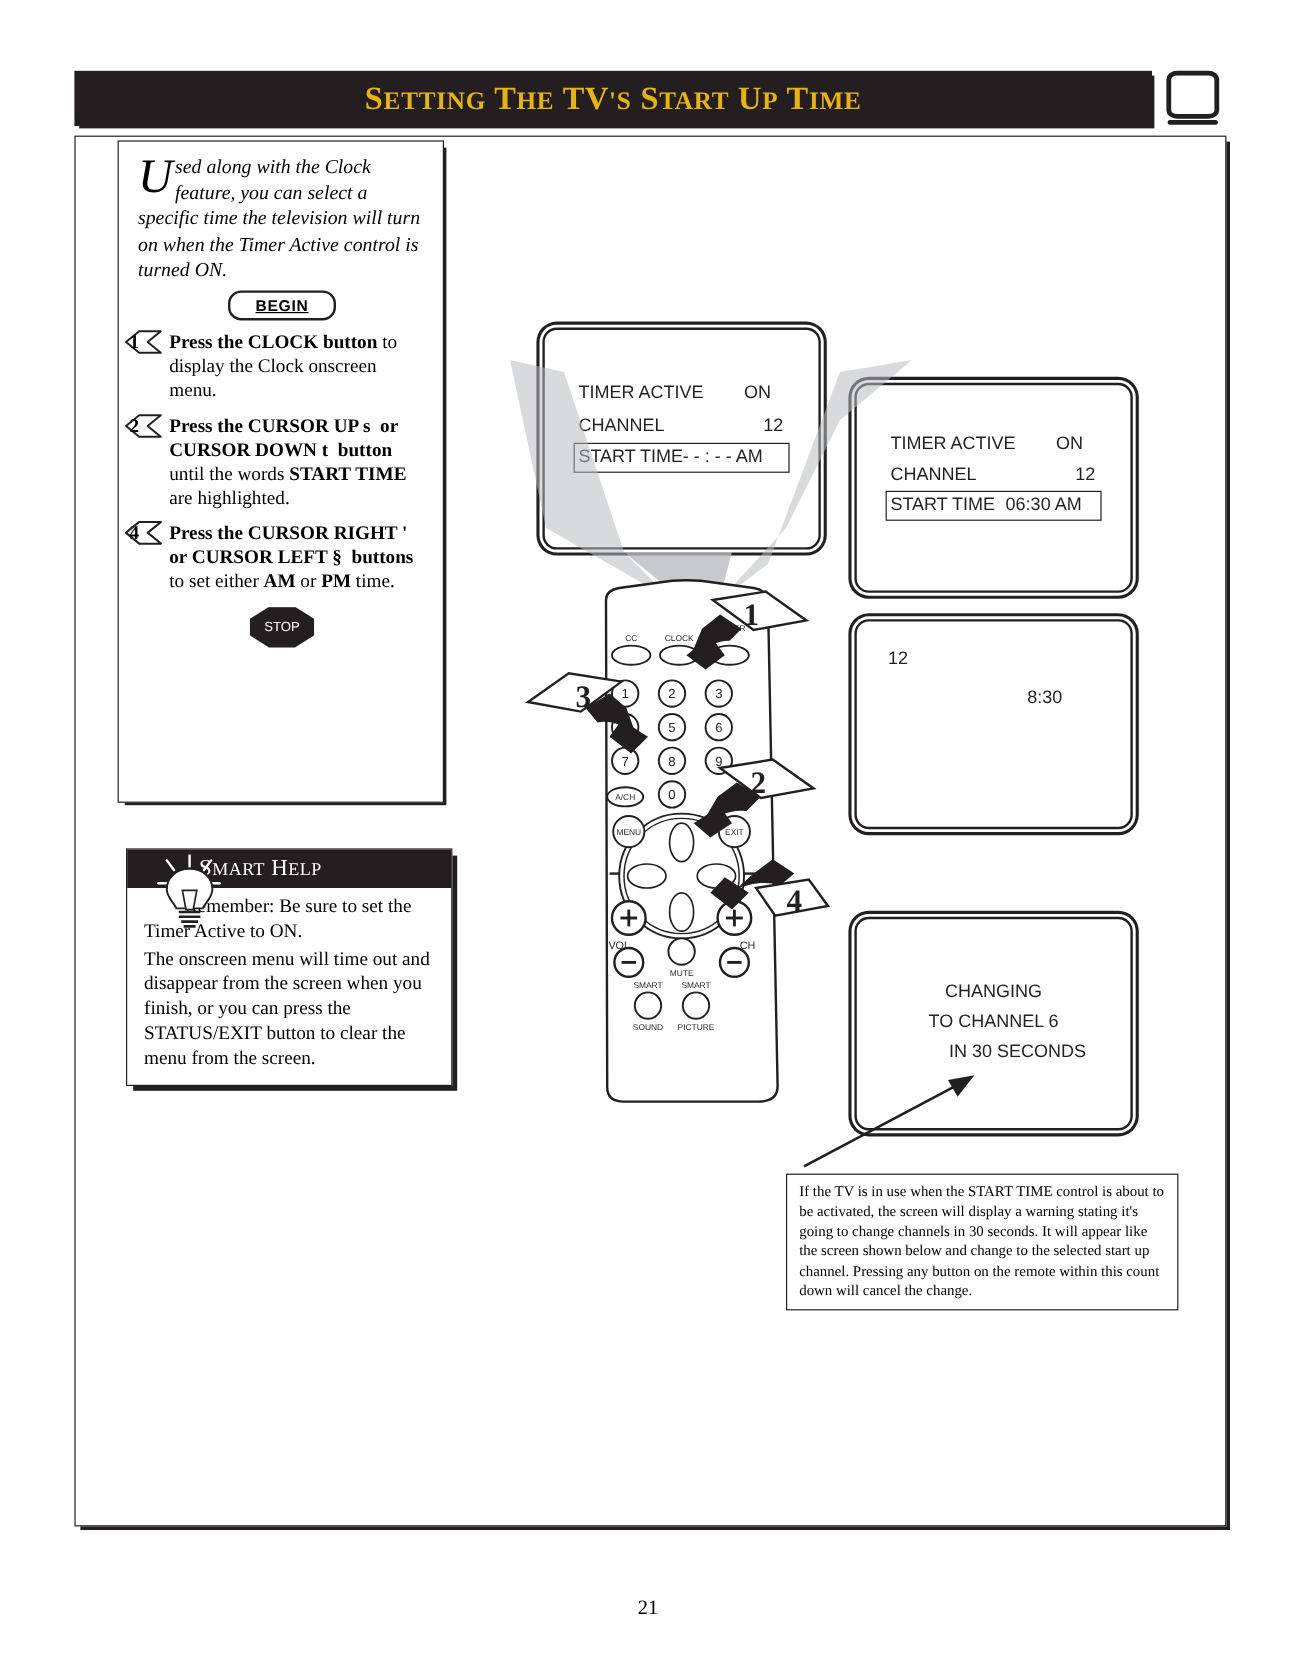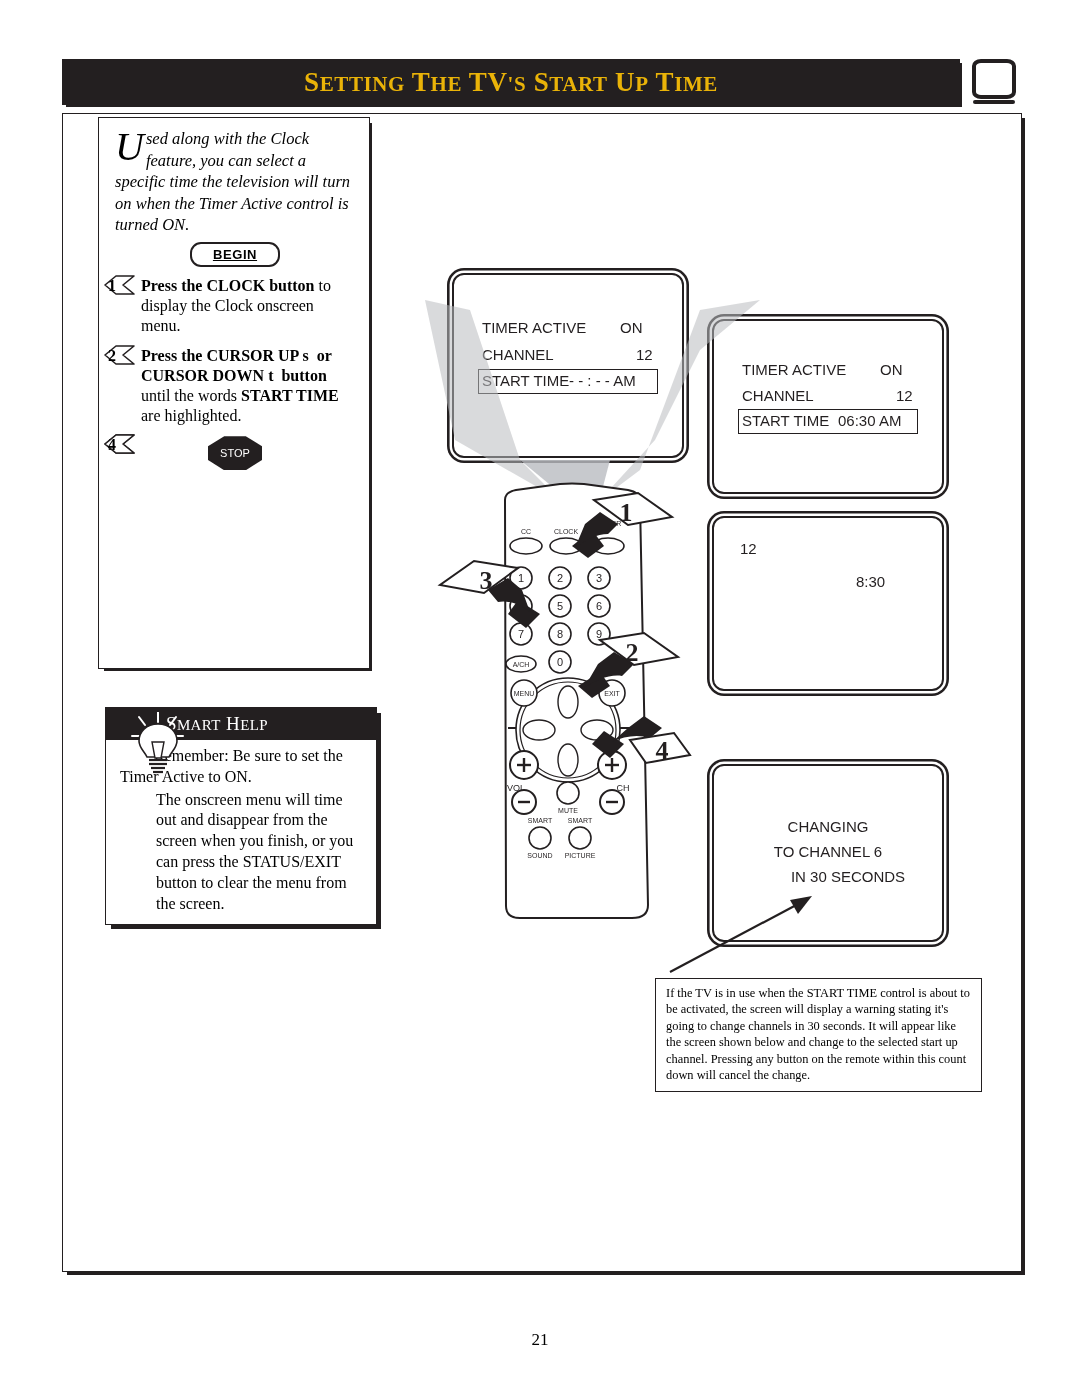--- a/index.html
+++ b/index.html
@@ -53,21 +53,21 @@
   #smart-help{position:absolute;left:105px;top:707px;width:272px;
               border:1.2px solid #231f20;background:#fff;box-shadow:5px 5px 0 -1px #231f20;
               box-sizing:border-box;}
   #sh-header{background:#231f20;color:#fff;height:32px;display:flex;align-items:center;
              justify-content:center;padding-right:64px;padding-left:16px;}
   #sh-title{font-family:"Liberation Serif",serif;font-size:19px;letter-spacing:.4px;}
   #sh-title .sc{font-size:15px;}
   #bulb{position:absolute;left:24px;top:4px;width:56px;height:62px;}
   #sh-body{padding:6px 12px 10px 14px;font-size:16px;line-height:1.30;}
   #sh-first{text-indent:34px;}
-  #sh-rest{margin-top:2px;margin-left:36px;}
+  #sh-rest{margin-top:2px;}
 
   
   .tv{position:absolute;background:#fff;border:2.4px solid #231f20;border-radius:12px;
       box-shadow:0 0 0 2.4px #fff, 0 0 0 5px #231f20;box-sizing:border-box;}
   .osd{font-family:"Liberation Sans",sans-serif;font-size:15px;color:#231f20;}
   .osd-row{position:absolute;display:flex;align-items:center;}
   .hl{border:1.4px solid #231f20;}
 
   #tv1{left:452px;top:273px;width:232px;height:185px;}
   #tv2{left:712px;top:319px;width:232px;height:175px;}
@@ -142,20 +142,21 @@
     </span>
   </div>
 
   <div class="step">
     <span class="num">
       <svg width="34" height="21" viewBox="0 0 34 21">
           <path d="M2 10 L13 1 L31 1 L20 10 L31 19 L13 19 Z" fill="#fff" stroke="#231f20" stroke-width="1.6" stroke-linejoin="round"></path>
         </svg>
       <span>4</span>
     </span>
+    <span class="step-body"><b>Press the CURSOR RIGHT <span class="sym">'</span> or CURSOR LEFT <span class="sym">§</span>&nbsp; buttons</b> to set either <b>AM</b> or <b>PM</b> time.</span>
   </div>
 
   <div id="stop-badge">STOP</div>
 </div>
 
 <div id="smart-help">
   <div id="sh-header">
     <span id="sh-title">
       <span class="sc-first">S</span><span class="sc">MART</span>
       <span class="sc-first">H</span><span class="sc">ELP</span>

